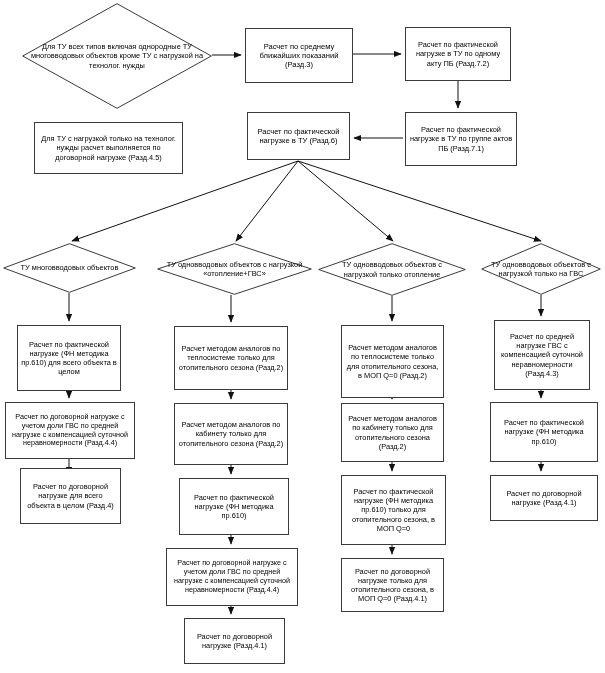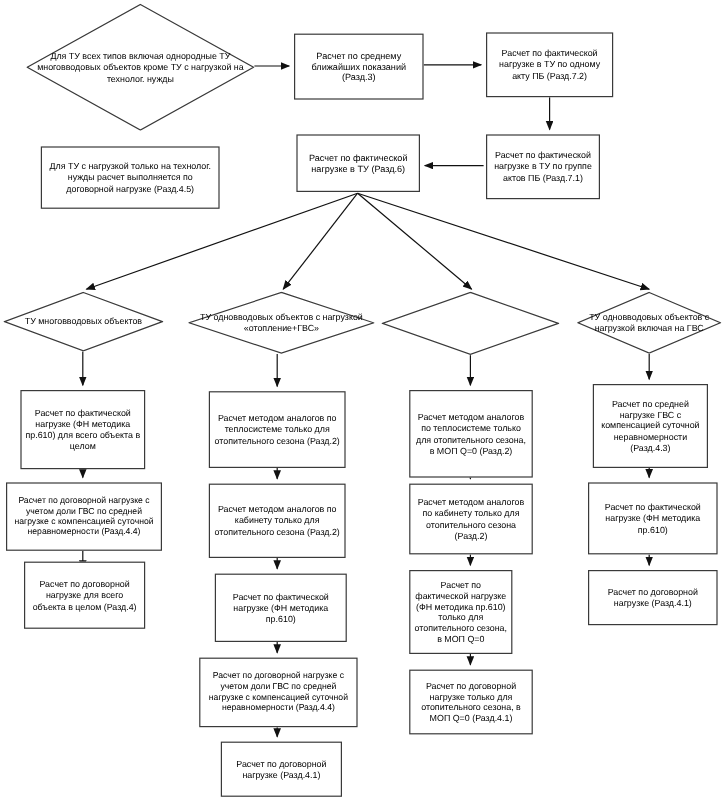--- a/index.html
+++ b/index.html
@@ -96,43 +96,43 @@
         <path d="M 541,462 L 541,471" fill="none" stroke="#111111" stroke-width="1" marker-end="url(#ah)"></path>
       </g>
   </svg>
   <div id="node-layer">
       <div class="node diamond-wrap" style="left: 22px; top: 3px; width: 190px; height: 106px; font-size: 7.4px;"><svg class="diamond-svg" viewBox="0 0 190 106" preserveAspectRatio="none">
           <polygon points="95,0.7 189.3,53 95,105.3 0.7,53" fill="#ffffff" stroke="#3a3a3a" stroke-width="1"></polygon>
         </svg><span class="diamond-label">Для ТУ всех типов включая однородные ТУ многовводовых объектов кроме ТУ с нагрузкой на технолог. нужды</span></div>
       <div class="node box" style="left: 34px; top: 122px; width: 149px; height: 52px; font-size: 7.4px;"><span>Для ТУ с нагрузкой только на технолог. нужды расчет выполняется по договорной нагрузке (Разд.4.5)</span></div>
       <div class="node box" style="left: 245px; top: 28px; width: 108px; height: 55px; font-size: 7.6px;"><span>Расчет по среднему ближайших показаний (Разд.3)</span></div>
       <div class="node box" style="left: 405px; top: 27px; width: 106px; height: 54px; font-size: 7.4px;"><span>Расчет по фактической нагрузке в ТУ по одному акту ПБ (Разд.7.2)</span></div>
-      <div class="node box" style="left: 405px; top: 112px; width: 95px; height: 54px; font-size: 7.4px;"><span>Расчет по фактической нагрузке в ТУ по группе актов ПБ (Разд.7.1)</span></div>
+      <div class="node box" style="left: 405px; top: 112px; width: 112px; height: 54px; font-size: 7.4px;"><span>Расчет по фактической нагрузке в ТУ по группе актов ПБ (Разд.7.1)</span></div>
       <div class="node box" style="left: 247px; top: 112px; width: 103px; height: 48px; font-size: 7.6px;"><span>Расчет по фактической нагрузке в ТУ (Разд.6)</span></div>
       <div class="node diamond-wrap" style="left: 3px; top: 243px; width: 133px; height: 50px; font-size: 7.4px;"><svg class="diamond-svg" viewBox="0 0 133 50" preserveAspectRatio="none">
           <polygon points="66.5,0.7 132.3,25 66.5,49.3 0.7,25" fill="#ffffff" stroke="#3a3a3a" stroke-width="1"></polygon>
         </svg><span class="diamond-label">ТУ многовводовых объектов</span></div>
       <div class="node diamond-wrap" style="left: 157px; top: 243px; width: 155px; height: 52px; font-size: 7.4px;"><svg class="diamond-svg" viewBox="0 0 155 52" preserveAspectRatio="none">
           <polygon points="77.5,0.7 154.3,26 77.5,51.3 0.7,26" fill="#ffffff" stroke="#3a3a3a" stroke-width="1"></polygon>
         </svg><span class="diamond-label">ТУ одновводовых объектов с нагрузкой «отопление+ГВС»</span></div>
       <div class="node diamond-wrap" style="left: 318px; top: 243px; width: 148px; height: 53px; font-size: 7.4px;"><svg class="diamond-svg" viewBox="0 0 148 53" preserveAspectRatio="none">
           <polygon points="74,0.7 147.3,26.5 74,52.3 0.7,26.5" fill="#ffffff" stroke="#3a3a3a" stroke-width="1"></polygon>
-        </svg></div>
+        </svg><span class="diamond-label">ТУ одновводовых объектов с нагрузкой только отопление</span></div>
       <div class="node diamond-wrap" style="left: 481px; top: 243px; width: 120px; height: 52px; font-size: 7.4px;"><svg class="diamond-svg" viewBox="0 0 120 52" preserveAspectRatio="none">
           <polygon points="60,0.7 119.3,26 60,51.3 0.7,26" fill="#ffffff" stroke="#3a3a3a" stroke-width="1"></polygon>
-        </svg><span class="diamond-label">ТУ одновводовых объектов с нагрузкой включая на ГВС</span></div>
+        </svg><span class="diamond-label">ТУ одновводовых объектов с нагрузкой только на ГВС</span></div>
       <div class="node box" style="left: 17px; top: 325px; width: 104px; height: 66px; font-size: 7.4px;"><span>Расчет по фактической нагрузке (ФН методика пр.610) для всего объекта в целом</span></div>
       <div class="node box" style="left: 5px; top: 402px; width: 130px; height: 57px; font-size: 7.2px;"><span>Расчет по договорной нагрузке с учетом доли ГВС по средней нагрузке с компенсацией суточной неравномерности (Разд.4.4)</span></div>
       <div class="node box" style="left: 20px; top: 468px; width: 101px; height: 56px; font-size: 7.4px;"><span>Расчет по договорной нагрузке для всего объекта в целом (Разд.4)</span></div>
       <div class="node box" style="left: 174px; top: 326px; width: 114px; height: 64px; font-size: 7.4px;"><span>Расчет методом аналогов по теплосистеме только для отопительного сезона (Разд.2)</span></div>
       <div class="node box" style="left: 174px; top: 403px; width: 114px; height: 62px; font-size: 7.4px;"><span>Расчет методом аналогов по кабинету только для отопительного сезона (Разд.2)</span></div>
       <div class="node box" style="left: 179px; top: 478px; width: 110px; height: 57px; font-size: 7.4px;"><span>Расчет по фактической нагрузке (ФН методика пр.610)</span></div>
       <div class="node box" style="left: 166px; top: 548px; width: 132px; height: 58px; font-size: 7.2px;"><span>Расчет по договорной нагрузке с учетом доли ГВС по средней нагрузке с компенсацией суточной неравномерности (Разд.4.4)</span></div>
       <div class="node box" style="left: 184px; top: 618px; width: 101px; height: 46px; font-size: 7.4px;"><span>Расчет по договорной нагрузке (Разд.4.1)</span></div>
       <div class="node box" style="left: 341px; top: 325px; width: 103px; height: 73px; font-size: 7.4px;"><span>Расчет методом аналогов по теплосистеме только для отопительного сезона, в МОП Q=0 (Разд.2)</span></div>
       <div class="node box" style="left: 341px; top: 403px; width: 103px; height: 59px; font-size: 7.4px;"><span>Расчет методом аналогов по кабинету только для отопительного сезона (Разд.2)</span></div>
-      <div class="node box" style="left: 341px; top: 475px; width: 86px; height: 70px; font-size: 7.4px;"><span>Расчет по фактической нагрузке (ФН методика пр.610) только для отопительного сезона, в МОП Q=0</span></div>
+      <div class="node box" style="left: 341px; top: 475px; width: 105px; height: 70px; font-size: 7.4px;"><span>Расчет по фактической нагрузке (ФН методика пр.610) только для отопительного сезона, в МОП Q=0</span></div>
       <div class="node box" style="left: 341px; top: 558px; width: 103px; height: 54px; font-size: 7.4px;"><span>Расчет по договорной нагрузке только для отопительного сезона, в МОП Q=0 (Разд.4.1)</span></div>
       <div class="node box" style="left: 494px; top: 320px; width: 96px; height: 70px; font-size: 7.4px;"><span>Расчет по средней нагрузке ГВС с компенсацией суточной неравномерности (Разд.4.3)</span></div>
       <div class="node box" style="left: 490px; top: 402px; width: 108px; height: 60px; font-size: 7.4px;"><span>Расчет по фактической нагрузке (ФН методика пр.610)</span></div>
       <div class="node box" style="left: 490px; top: 475px; width: 108px; height: 46px; font-size: 7.4px;"><span>Расчет по договорной нагрузке (Разд.4.1)</span></div>
     </div>
 </div>
 
 </body></html>

